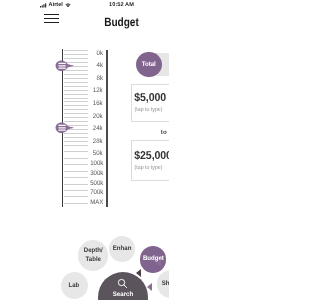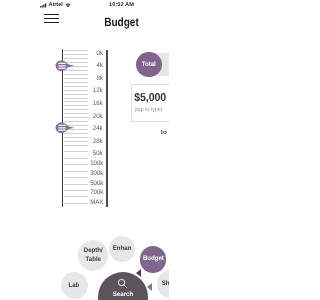--- a/index.html
+++ b/index.html
@@ -185,20 +185,24 @@
     <div class="pill"></div>
     <div class="t1">Total</div>
     <div class="t2">P/C</div>
   </div>
 
   <div class="box box1">
     <div class="val">$5,000</div>
     <div class="hint">(tap to type)</div>
   </div>
   <div class="tolbl">to</div>
+  <div class="box box2">
+    <div class="val">$25,000</div>
+    <div class="hint">(tap to type)</div>
+  </div>
 
   <div class="nav" id="nav">
       <div class="bub grey" style="left: 23.6px; top: 50.4px; width: 27px; height: 27px; font-size: 6.6px;">
         <span>Lab</span>
       </div>
       <div class="bub grey" style="left: 40.8px; top: 18.4px; width: 30.5px; height: 30.5px; font-size: 6.6px;">
         <span>Depth/<br>Table</span>
       </div>
       <div class="bub grey" style="left: 71.8px; top: 14.4px; width: 26px; height: 26px; font-size: 6.6px;">
         <span>Enhan</span>

